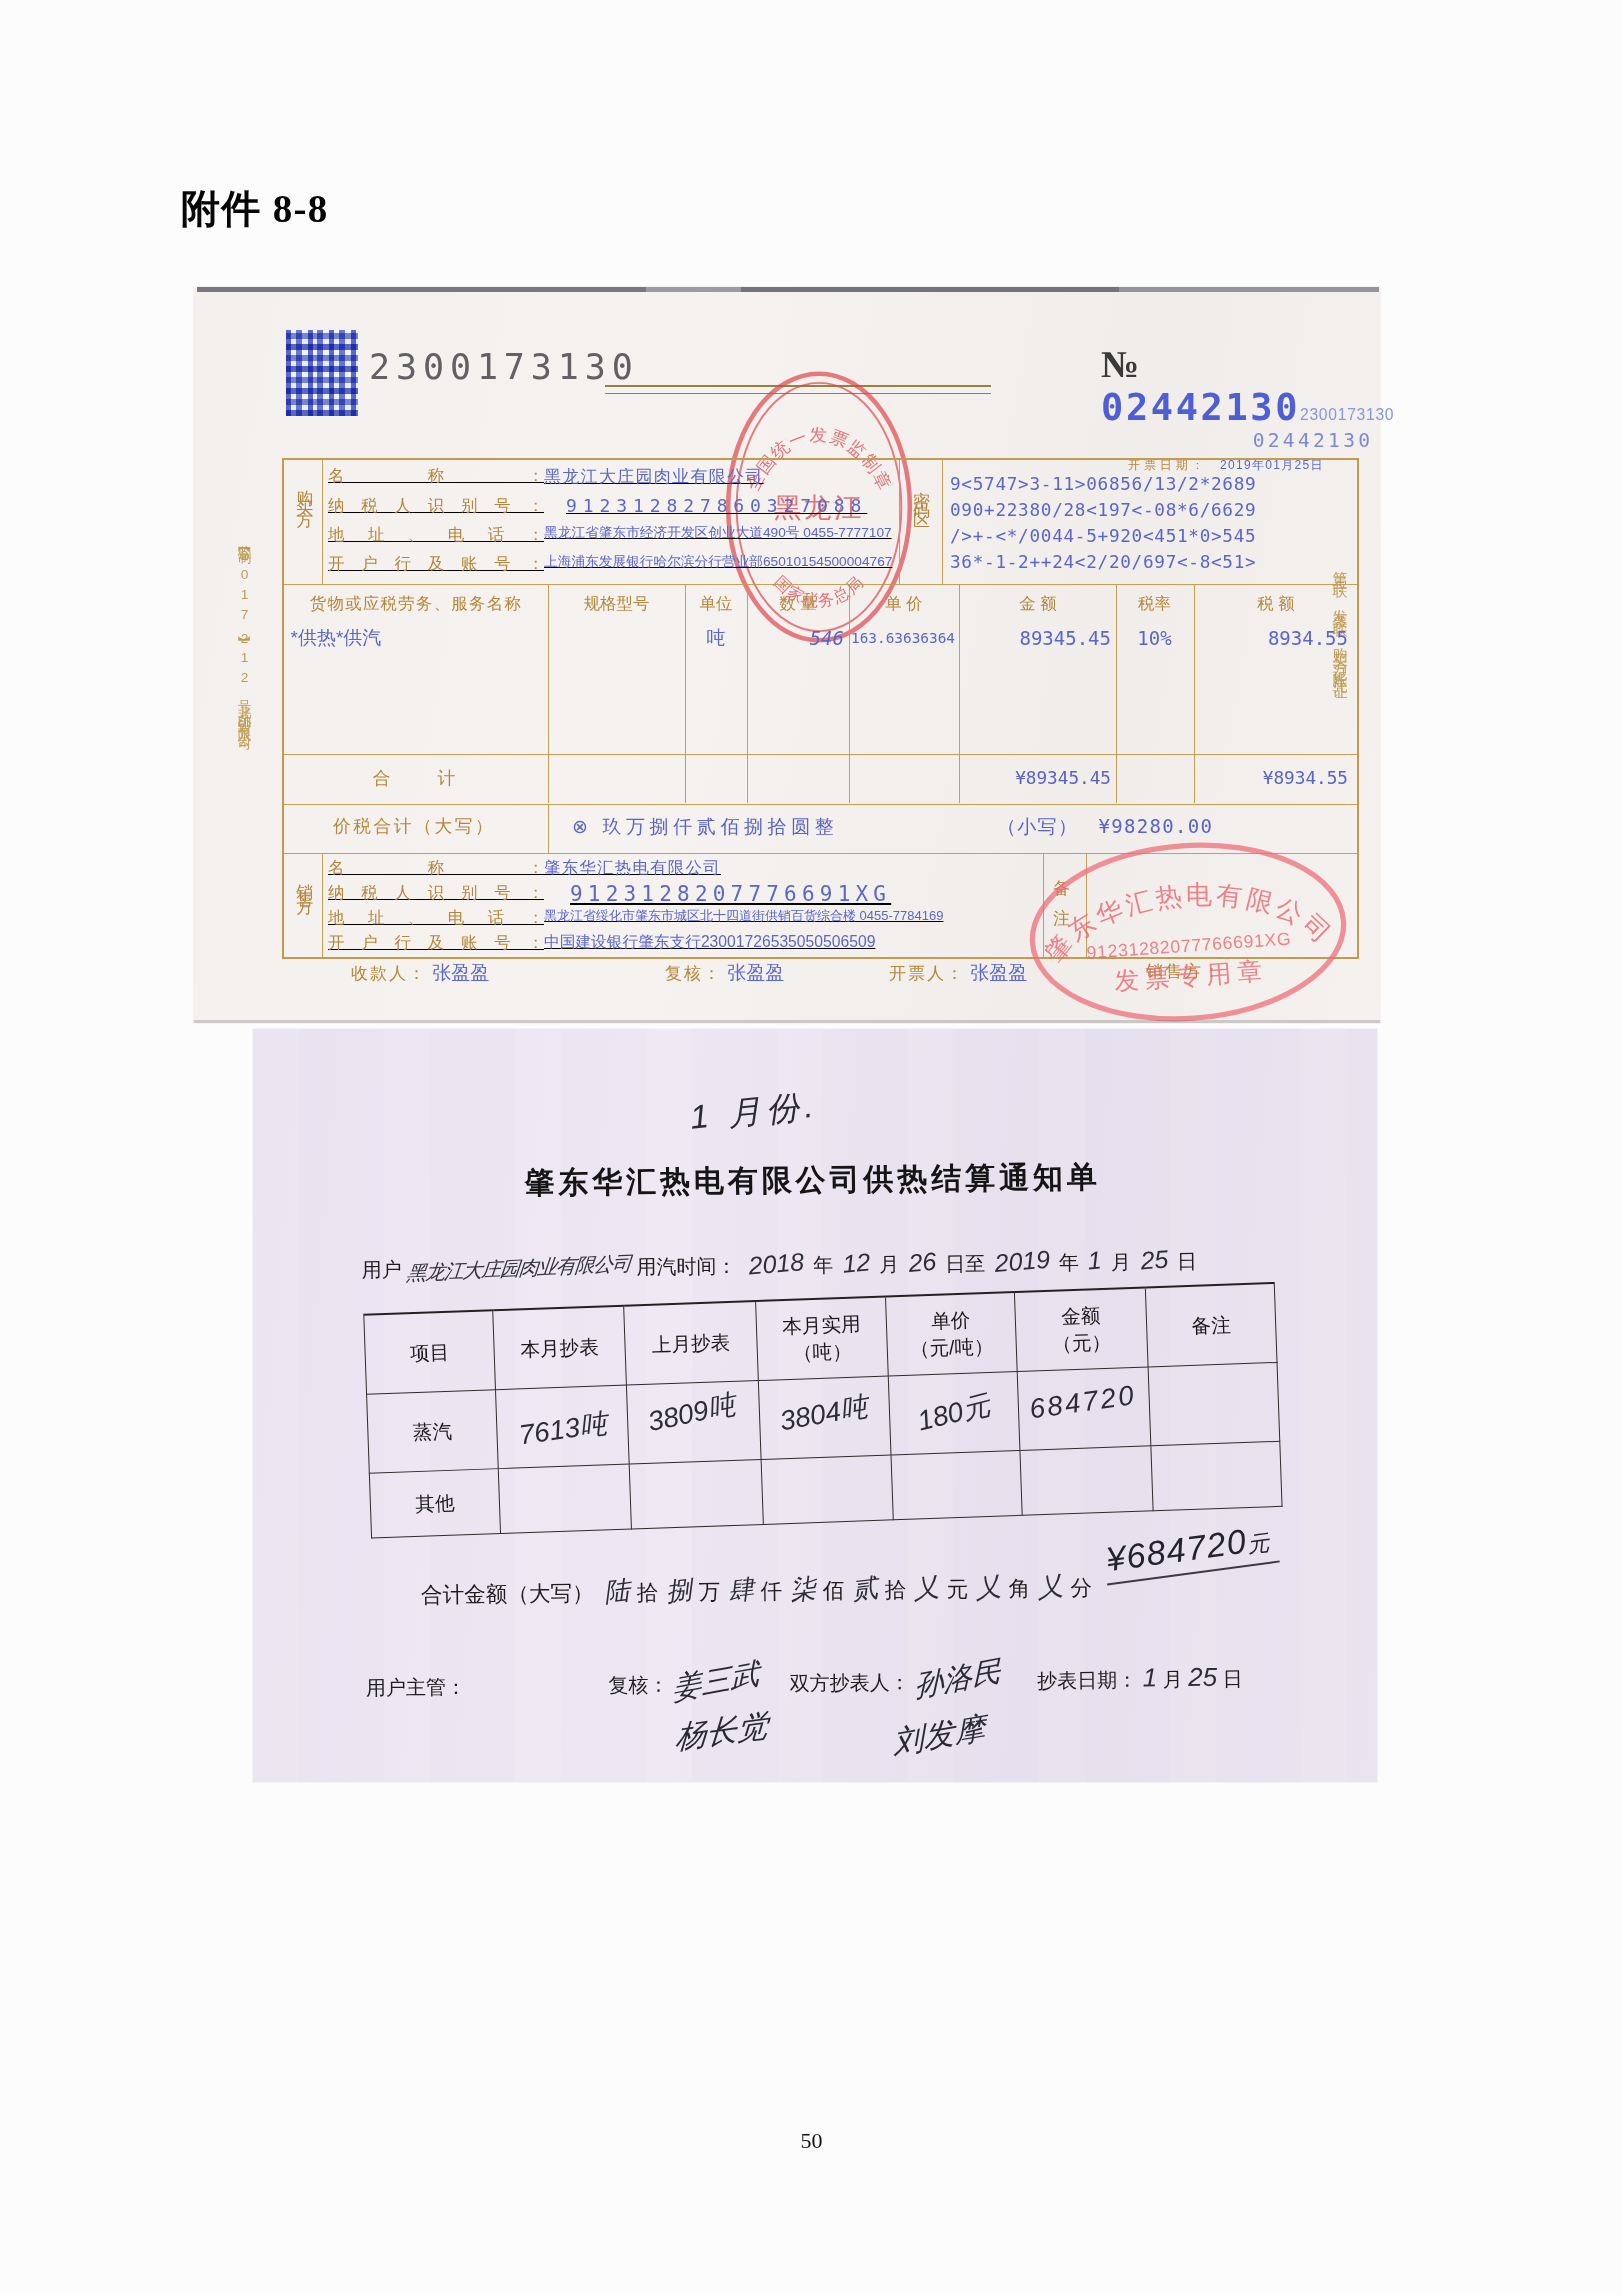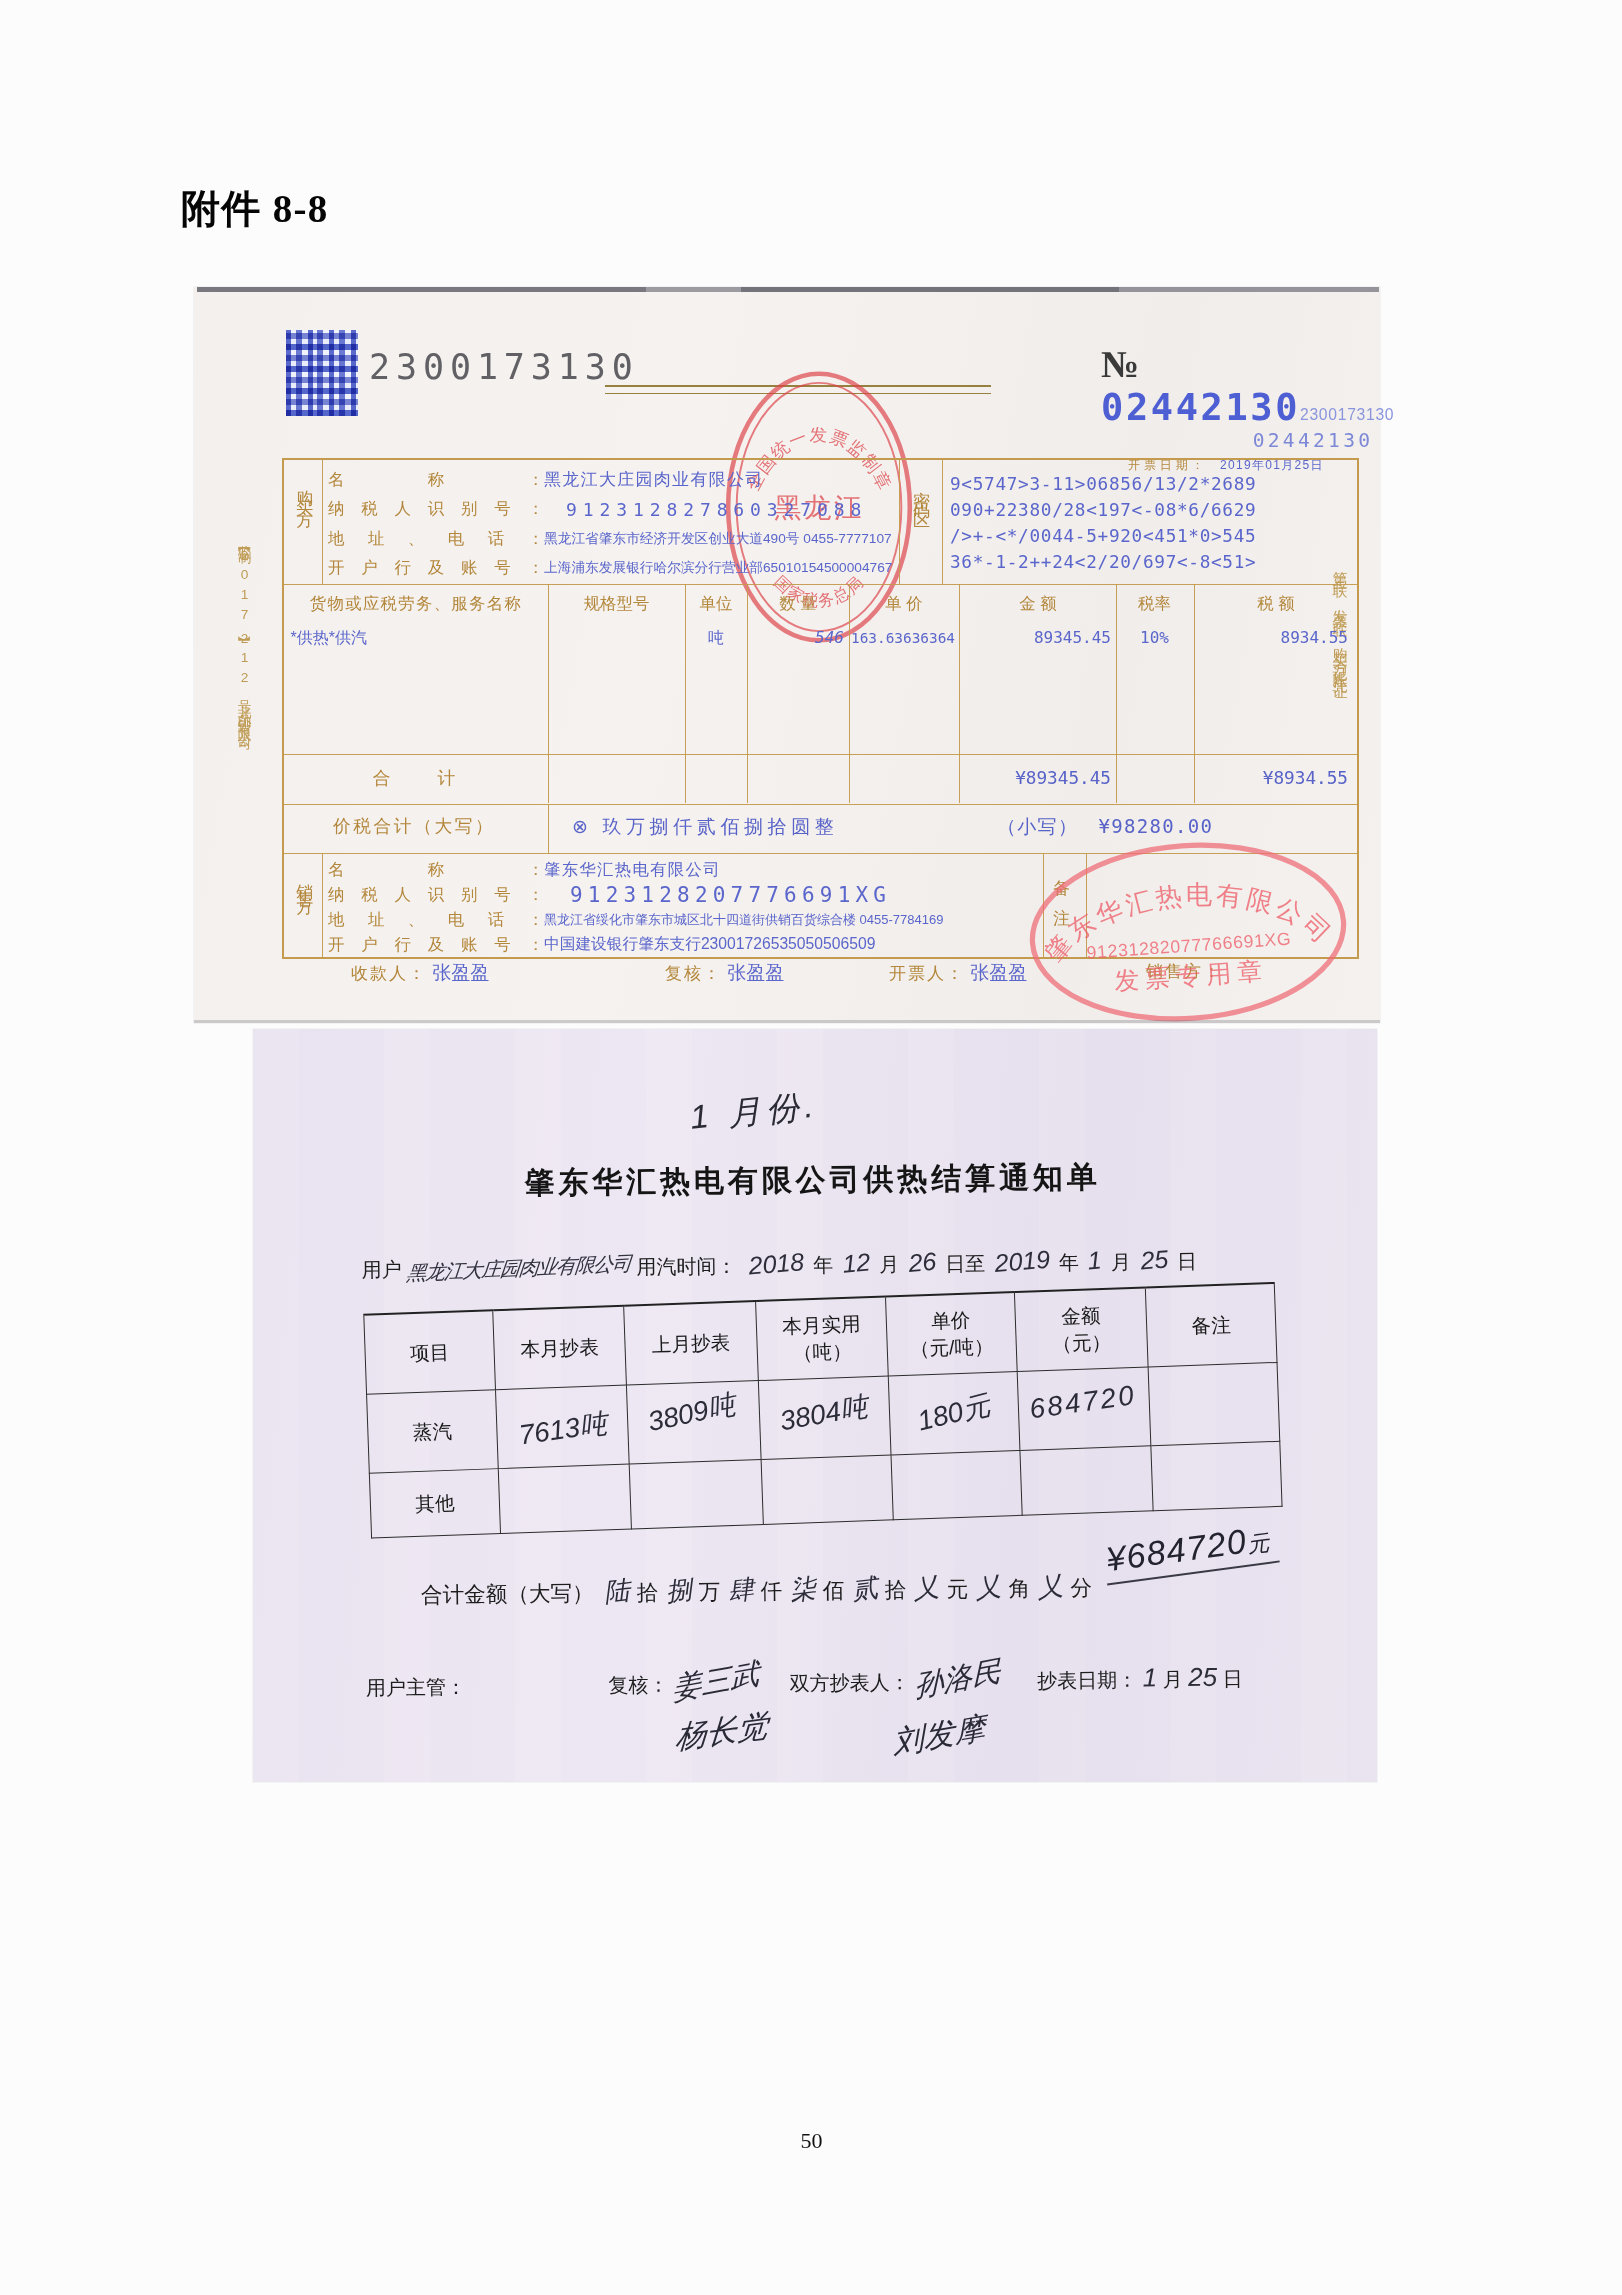--- a/index.html
+++ b/index.html
@@ -47,28 +47,28 @@
   .no-bottom{text-align:right;font-size:19.6px;color:#7d89d6;letter-spacing:3.3px;margin-top:0px;padding-right:2.6px;font-family:"DejaVu Sans Mono",monospace;}
   .inv-date{left:934px;top:170px;font-size:12px;}
   .inv-date .lab{letter-spacing:3.9px;}
   .inv-date .val{color:#5a66cb;letter-spacing:1.3px;margin-left:9.2px;}
   
   .inv-table{left:88px;top:171px;width:1073px;height:497px;border:2px solid #c49a4e;}
   .hline{position:absolute;left:0;width:100%;height:1.3px;background:#c49a4e;opacity:.95;}
   .vline{position:absolute;width:1.3px;background:#c49a4e;opacity:.95;}
   .side-label{font-size:17px;letter-spacing:10.5px;color:#b3873b;}
   .fields{position:absolute;}
-  .frow{display:flex;align-items:center;height:29.4px;}
+  .frow{display:flex;height:29.4px;text-decoration:underline;}
   .flab{display:inline-block;width:216px;text-align:justify;text-align-last:justify;
     color:#b3873b;font-size:16.4px;flex:0 0 216px;}
   .fval{color:#5a66cb;font-size:16.4px;white-space:nowrap;}
   .pw{left:666px;top:10.5px;width:400px;font-size:17.7px;line-height:26px;color:#5a66cb;letter-spacing:0.7px;}
   .ghead{position:absolute;top:128px;height:30px;line-height:30px;text-align:center;
     color:#b3873b;font-size:16.4px;}
-  .gcell{position:absolute;top:165px;height:26px;line-height:26px;color:#5a66cb;font-size:16px;}
+  .gcell{position:absolute;top:165px;height:26px;line-height:26px;color:#5a66cb;font-size:19px;}
   .num{text-align:right;}
   .sum-cell{position:absolute;top:304px;height:29px;line-height:29px;font-size:17.7px;}
   .taxrow{position:absolute;top:351px;height:31px;line-height:31px;}
   .inv-footer{left:88px;top:673px;width:1073px;height:33px;font-size:17px;}
   .inv-footer .fl{color:#b3873b;letter-spacing:2px;}
   .inv-footer .fn{color:#5a66cb;font-size:19px;margin-left:5.2px;}
   .edge-left{left:41px;top:247px;height:445px;font-size:13.7px;color:#bf9c55;letter-spacing:4.6px;}
   .edge-right{left:1136px;top:272px;height:366px;font-size:15px;color:#bf9c55;letter-spacing:5.9px;}
   .stamp{opacity:.85;}
   

